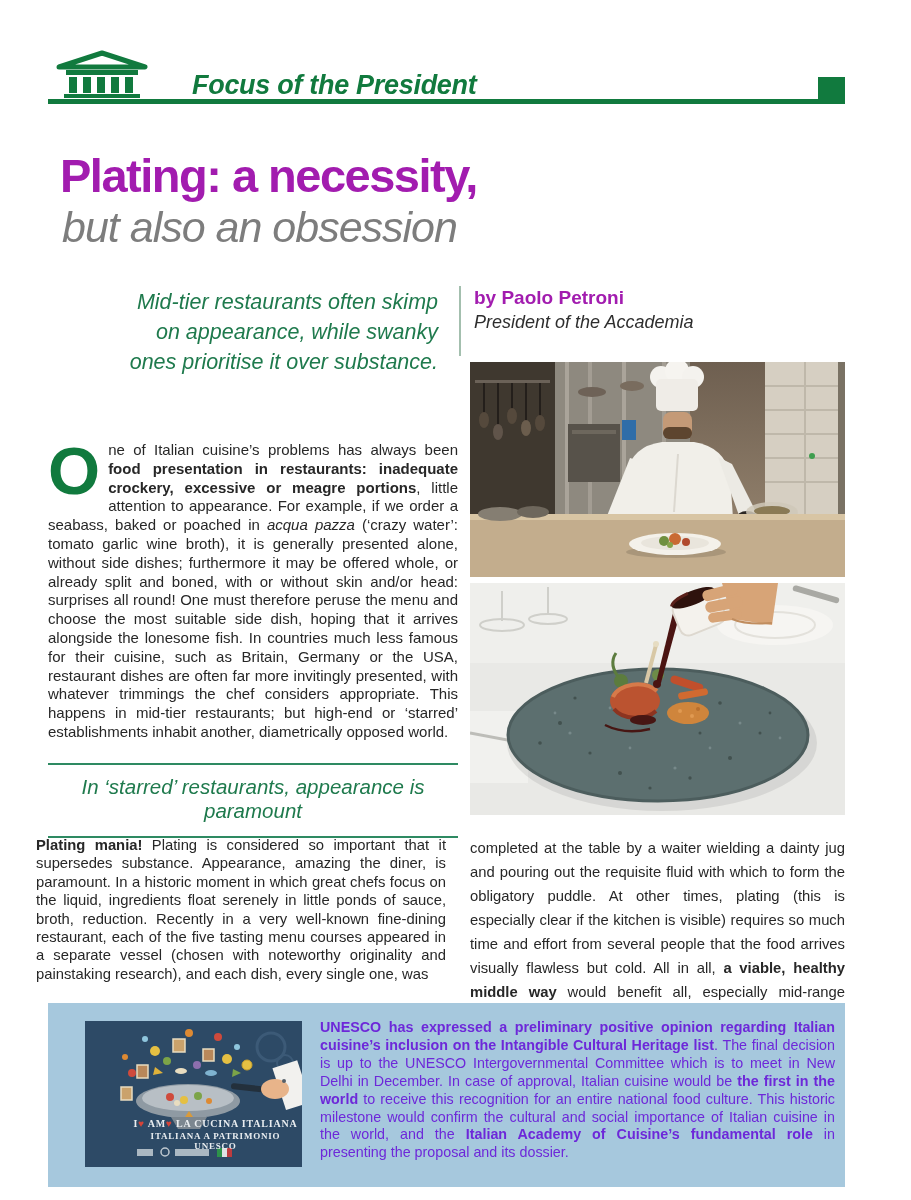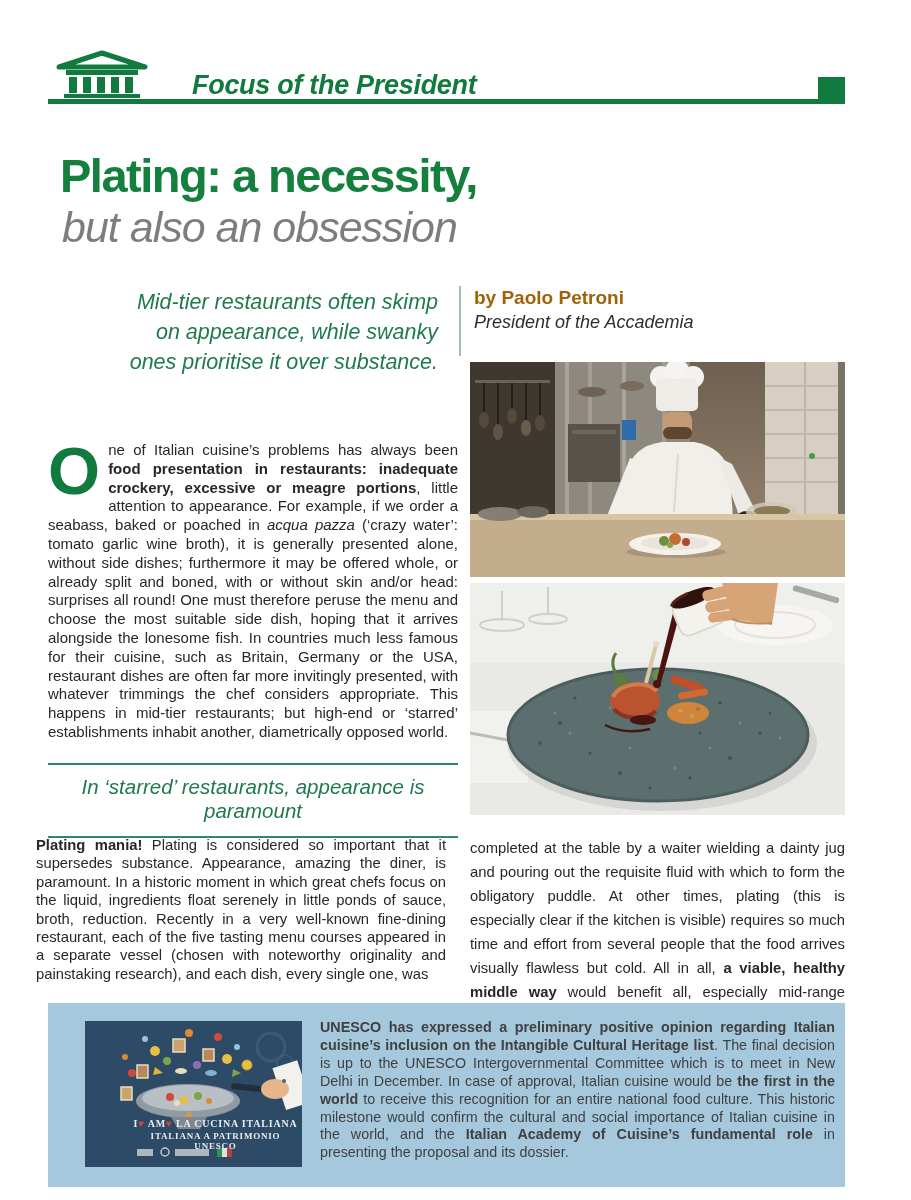--- a/index.html
+++ b/index.html
@@ -13,34 +13,34 @@
   #temple-icon { position:absolute; left:56px; top:50px; }
   #section-title {
     position:absolute; left:192px; top:70px; font-size:27px; font-weight:700;
     font-style:italic; color:#117a3e; letter-spacing:-0.3px;
   }
   #header-rule { position:absolute; left:48px; top:99px; width:797px; height:5px; background:#117a3e; }
   #header-square { position:absolute; left:818px; top:77px; width:27px; height:27px; background:#117a3e; }
   
   #title-main {
     position:absolute; left:60px; top:148px; font-size:47px; font-weight:700;
-    color:#15803d; letter-spacing:-1.5px;
+    color:#a21caf; letter-spacing:-1.5px;
   }
   #title-sub {
     position:absolute; left:62px; top:203px; font-size:43px; font-style:italic;
     color:#7d7d7d; letter-spacing:-1px;
   }
   
   #standfirst {
     position:absolute; left:98px; top:287px; width:340px; text-align:right;
     font-size:21.5px; line-height:30px; font-style:italic; color:#1f7a4d;
   }
   #column-divider { position:absolute; left:459px; top:286px; width:2px; height:70px; background:#a3bfae; }
   #byline { position:absolute; left:474px; top:287px; }
-  #byline-author { font-size:19px; font-weight:700; color:#a16207; }
+  #byline-author { font-size:19px; font-weight:700; color:#a21caf; }
   #byline-role { font-size:18px; font-style:italic; color:#2e2e2e; margin-top:3px; }
   
   .photo { position:absolute; display:block; }
   #photo-chef { left:470px; top:362px; }
   #photo-dish { left:470px; top:583px; }
   
   .bodytext { text-align:justify; color:#272727; }
   #intro { position:absolute; left:48px; top:441px; width:410px; font-size:15px; line-height:18.8px; }
   #drop-cap {
     float:left; font-size:67px; line-height:54px; font-weight:700; color:#117a3e;
@@ -58,21 +58,21 @@
   #poster { position:absolute; left:37px; top:18px; width:217px; height:146px; }
   #poster svg { position:absolute; left:0; top:0; }
   .poster-line {
     position:absolute; left:0; width:217px; text-align:center; color:#e9edf0;
     font-family:"Liberation Serif", serif; letter-spacing:0.8px; font-weight:600;padding-left:44px;
   }
   #poster-line1 { top:97px; font-size:10px; }
   #poster-line2 { top:110px; font-size:9px; }
   #unesco-text {
     position:absolute; left:272px; top:16px; width:515px;
-    font-size:14.3px; line-height:17.9px; text-align:justify; color:#404040;
+    font-size:14.3px; line-height:17.9px; text-align:justify; color:#6d28d9;
   }
 </style>
 </head>
 <body>
 
 <div id="page">
 
   <svg id="temple-icon" width="92" height="52" viewBox="0 0 92 52">
     <polygon points="46,3 89,17 3,17" fill="none" stroke="#117a3e" stroke-width="5" stroke-linejoin="round"></polygon>
     <rect x="10" y="20" width="72" height="5" fill="#117a3e"></rect>

